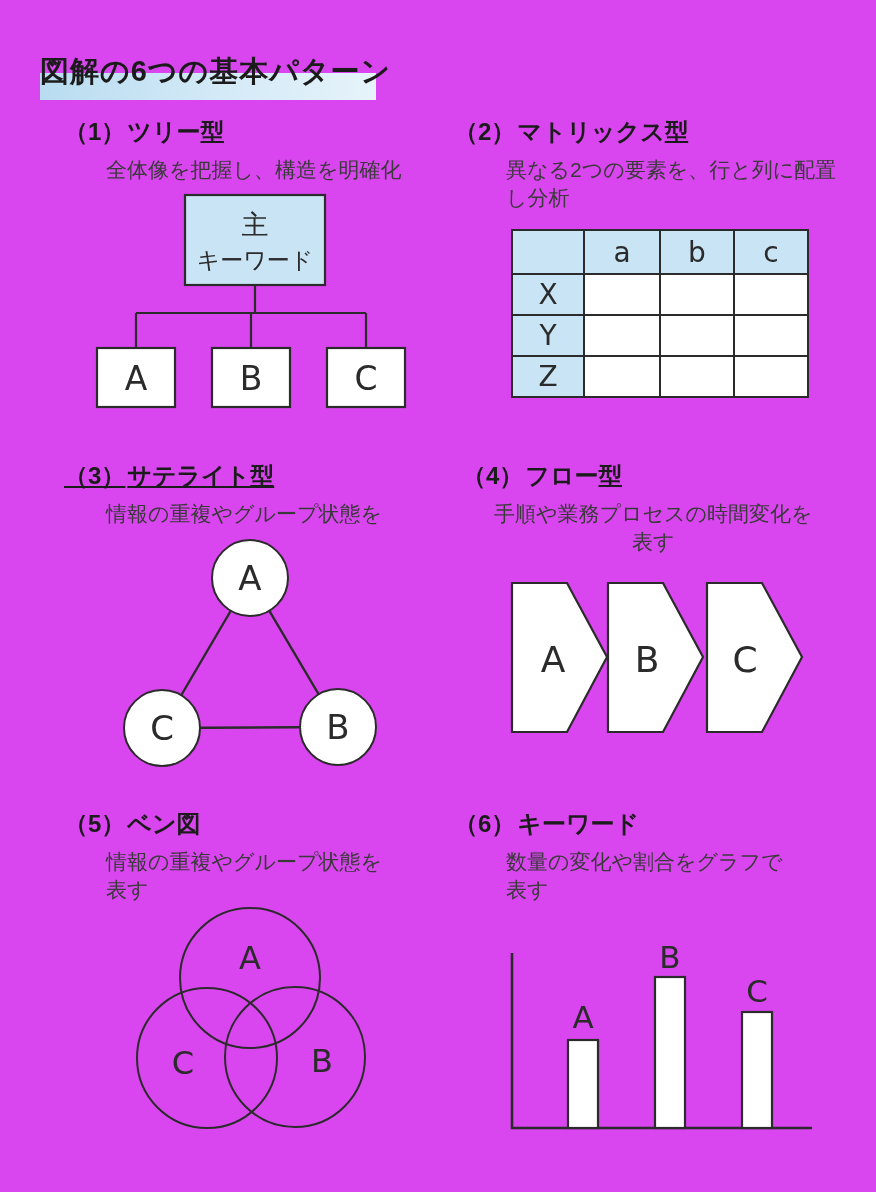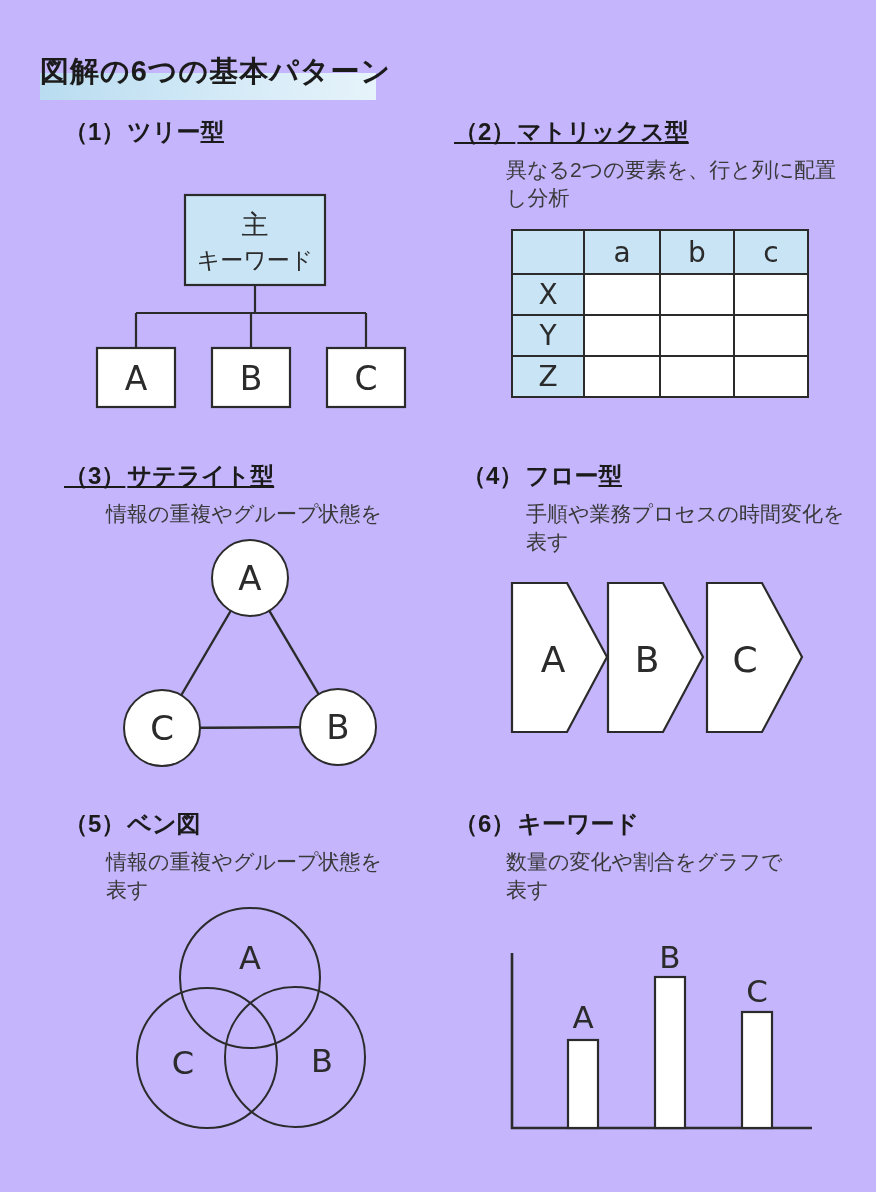--- a/index.html
+++ b/index.html
@@ -1,17 +1,17 @@
 <!DOCTYPE html>
 <html><head>
 <meta charset="utf-8">
 <style>
   html,body { margin:0; padding:0; background:#ffffff; }
   .page {
-    position:relative; width:876px; height:1192px; background:#c4b5fd;
+    position:relative; width:876px; height:1192px; background:#d946ef;
     font-family:"Liberation Sans", sans-serif; color:#1f1f1f; overflow:hidden;
   }
   
   .title-wrap { position:absolute; left:40px; top:52px; }
   .title-band {
     position:absolute; left:0px; top:21px; width:336px; height:27px;
     background:linear-gradient(90deg,#b9dcf0 0%, #d4eaf7 55%, #e6f3fa 100%);
   }
   .title-text {
     position:relative; font-size:29px; font-weight:800; letter-spacing:1px; color:#1b1b1b;
@@ -47,34 +47,37 @@
 <div class="page">
 
   <div class="title-wrap">
     <div class="title-band"></div>
     <div class="title-text">図解の6つの基本パターン</div>
   </div>
 
   <div class="sec-head" style="left:64px; top:116px;">
     <span class="num">（1）</span><span>ツリー型</span>
   </div>
+  <div class="sec-desc" style="left:106px; top:156px;">
+    <span>全体像を把握し、構造を明確化</span>
+  </div>
   <svg style="left:60px; top:190px;" width="360" height="230" viewBox="0 0 360 230">
     <path class="ink" stroke-width="2.2" d="M195 95 V123 M76 123 H306 M76 123 V158 M191 123 V158 M306 123 V158"></path>
     <rect x="125" y="5" width="140" height="90" fill="#c8e4f5" stroke="#2b2b2b" stroke-width="2.2"></rect>
     <text class="hand" x="195" y="34" font-size="27" text-anchor="middle" dominant-baseline="central">主</text>
     <text class="hand" x="195" y="70" font-size="23" text-anchor="middle" dominant-baseline="central">キーワード</text>
     <rect x="37" y="158" width="78" height="59" fill="#ffffff" stroke="#2b2b2b" stroke-width="2.2"></rect>
     <rect x="152" y="158" width="78" height="59" fill="#ffffff" stroke="#2b2b2b" stroke-width="2.2"></rect>
     <rect x="267" y="158" width="78" height="59" fill="#ffffff" stroke="#2b2b2b" stroke-width="2.2"></rect>
     <text class="hand" x="76" y="188" font-size="33" text-anchor="middle" dominant-baseline="central">A</text>
     <text class="hand" x="191" y="188" font-size="33" text-anchor="middle" dominant-baseline="central">B</text>
     <text class="hand" x="306" y="188" font-size="33" text-anchor="middle" dominant-baseline="central">C</text>
   </svg>
 
-  <div class="sec-head" style="left:454px; top:116px;text-decoration:underline;">
+  <div class="sec-head" style="left:454px; top:116px;">
     <span class="num">（2）</span><span>マトリックス型</span>
   </div>
   <div class="sec-desc" style="left:506px; top:156px;">
     <span>異なる2つの要素を、行と列に配置</span>
     <span>し分析</span>
   </div>
   <table class="matrix">
     <tbody>
         <tr class="hdr">
       <td class="blue c0"></td>
@@ -115,21 +118,21 @@
     <circle cx="62" cy="198" r="38" fill="#ffffff" stroke="#2b2b2b" stroke-width="2"></circle>
     <circle cx="238" cy="197" r="38" fill="#ffffff" stroke="#2b2b2b" stroke-width="2"></circle>
     <text class="hand" x="150" y="48" font-size="34" text-anchor="middle" dominant-baseline="central">A</text>
     <text class="hand" x="62" y="198" font-size="34" text-anchor="middle" dominant-baseline="central">C</text>
     <text class="hand" x="238" y="197" font-size="34" text-anchor="middle" dominant-baseline="central">B</text>
   </svg>
 
   <div class="sec-head" style="left:454px; top:460px;margin-left:8px;">
     <span class="num">（4）</span><span>フロー型</span>
   </div>
-  <div class="sec-desc" style="left:526px; top:500px;">
+  <div class="sec-desc" style="left:494px; top:500px;text-align:center;">
     <span>手順や業務プロセスの時間変化を</span>
     <span>表す</span>
   </div>
   <svg style="left:505px; top:575px;" width="310" height="165" viewBox="0 0 310 165">
     <polygon points="7,8 62,8 102,82 62,157 7,157" fill="#ffffff" stroke="#2b2b2b" stroke-width="2.2"></polygon>
     <polygon points="103,8 158,8 198,82 158,157 103,157" fill="#ffffff" stroke="#2b2b2b" stroke-width="2.2"></polygon>
     <polygon points="202,8 257,8 297,82 257,157 202,157" fill="#ffffff" stroke="#2b2b2b" stroke-width="2.2"></polygon>
     <text class="hand" x="48" y="84" font-size="36" text-anchor="middle" dominant-baseline="central">A</text>
     <text class="hand" x="142" y="84" font-size="36" text-anchor="middle" dominant-baseline="central">B</text>
     <text class="hand" x="240" y="84" font-size="36" text-anchor="middle" dominant-baseline="central">C</text>

